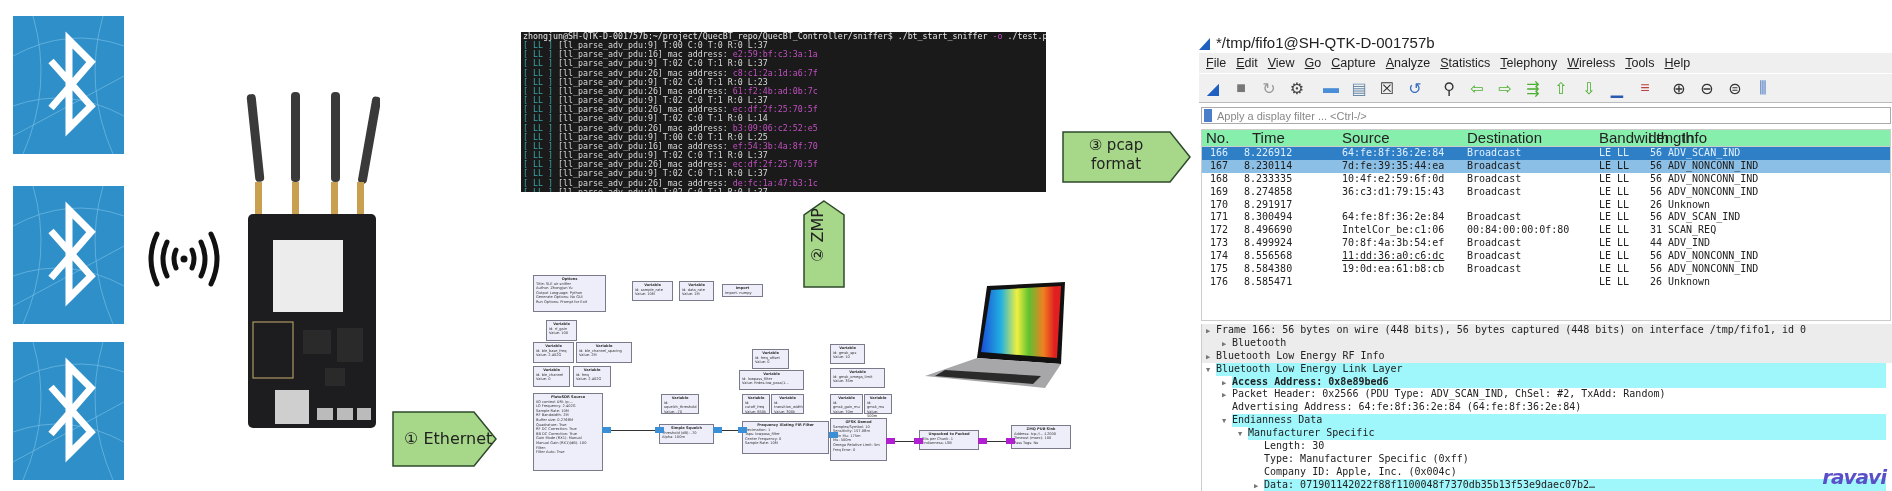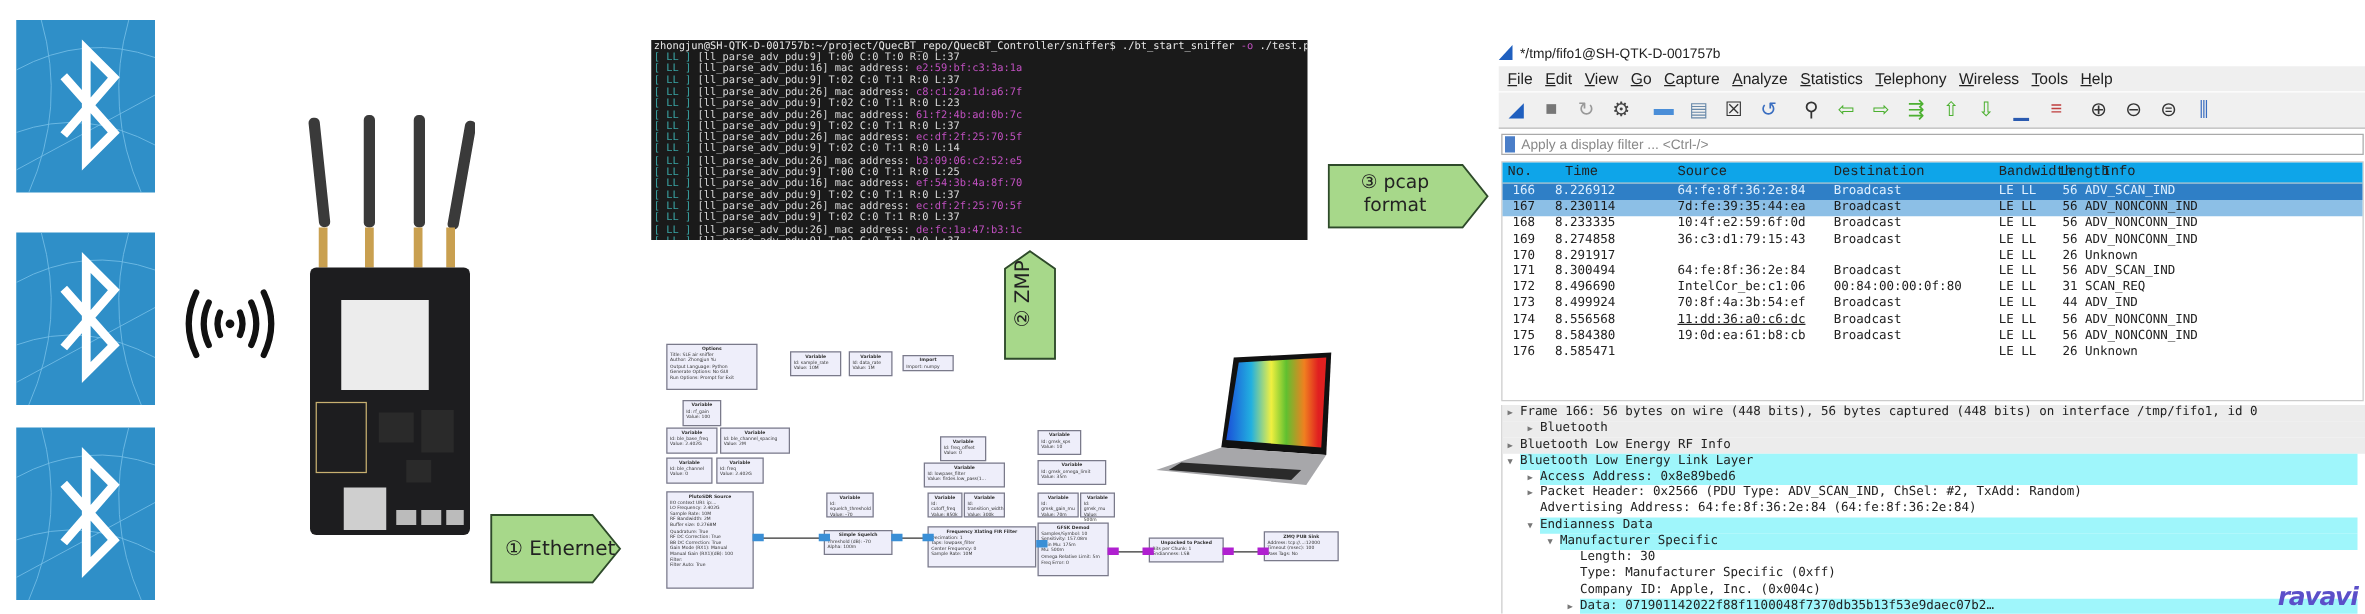--- a/index.html
+++ b/index.html
@@ -23,30 +23,30 @@
   .term .opt{color:#c050c0;}
   
   .fg-block{position:absolute;background:#eeeefa;border:1px solid #7a7a8a;font-family:"DejaVu Sans",sans-serif;font-size:3.6px;line-height:4.6px;color:#333;padding:1px 2px;box-sizing:border-box;}
   .fg-block .t{font-weight:bold;text-align:center;}
   .port{position:absolute;width:9px;height:6px;}
   .wire{position:absolute;height:1px;background:#333;}
   
   .laptop{left:915px;top:272px;width:165px;height:122px;}
   
   .ws{left:1199px;top:34px;width:693px;height:457px;font-family:"Liberation Sans",sans-serif;color:#222;}
-  .ws-title{position:absolute;left:0;top:0;height:18px;font-size:11px;line-height:18px;}
+  .ws-title{position:absolute;left:0;top:0;height:18px;font-size:15px;line-height:18px;}
   .ws-title .shark{display:inline-block;width:0;height:0;border-left:11px solid transparent;border-bottom:12px solid #1f5fbf;margin-right:6px;vertical-align:-2px;}
   .ws-menubar{position:absolute;left:0;top:19px;width:693px;height:20px;background:#efefef;font-size:12.5px;line-height:20px;}
   .ws-menubar span{margin-left:7px;margin-right:3px;}
   .ws-toolbar{position:absolute;left:0;top:40px;width:693px;height:28px;background:#f0f0f0;border-bottom:1px solid #bbb;}
   .tb-icon{position:absolute;top:4px;width:20px;height:20px;display:flex;align-items:center;justify-content:center;font-size:16px;}
   .ws-filter{position:absolute;left:2px;top:73px;width:690px;height:17px;border:1px solid #aaa;background:#fff;font-size:11px;line-height:17px;color:#888;box-sizing:border-box;}
   .ws-filter .bm{display:inline-block;width:8px;height:13px;background:#4a7ec8;margin:1px 5px 0 2px;vertical-align:top;}
   .ws-list{position:absolute;left:2px;top:95px;width:690px;height:192px;background:#fff;border:1px solid #ccc;box-sizing:border-box;font-family:"DejaVu Sans Mono",monospace;font-size:10px;}
-  .ws-list .hdr{position:relative;height:16px;background:#0ea5e9;border-bottom:1px solid #ccc;font-family:Liberation Mono, monospace;font-size:11px;line-height:16px;}
+  .ws-list .hdr{position:relative;height:16px;background:#86efac;border-bottom:1px solid #ccc;font-family:Liberation Sans, sans-serif;font-size:15px;line-height:16px;}
   .ws-list .hdr span{position:absolute;top:0;}
   .ws-list .row{position:relative;height:12.9px;line-height:12.9px;}
   .ws-list .row span{position:absolute;top:0;white-space:pre;}
   .row.sel1{background:#2f7fc6;color:#dff0ff;}
   .row.sel2{background:#8cbfe6;color:#1a1a1a;}
   .ws-detail{position:absolute;left:2px;top:290px;width:690px;height:167px;background:#fff;border-left:1px solid #ccc;font-family:"DejaVu Sans Mono",monospace;font-size:10px;}
   .ws-detail .d{position:relative;height:12.9px;line-height:12.9px;white-space:pre;}
   .ws-detail .d.gray{background:#ececec;}
   .ws-detail .hl{background:#9ff6fb;}
   .ws-detail .tri{display:inline-block;width:10px;color:#777;font-size:7px;}
@@ -478,21 +478,21 @@
           <span style="left: 448px;">26</span>
           <span style="left: 466px;">Unknown</span>
         </div>
       </div>
   </div>
   <div class="ws-detail" id="ws-detail">
       <div class="d gray" style="padding-left: 4px;"><span class="tri">▶</span><span>Frame 166: 56 bytes on wire (448 bits), 56 bytes captured (448 bits) on interface /tmp/fifo1, id 0</span></div>
       <div class="d gray" style="padding-left: 20px;"><span class="tri">▶</span><span>Bluetooth</span></div>
       <div class="d gray" style="padding-left: 4px;"><span class="tri">▶</span><span>Bluetooth Low Energy RF Info</span></div>
       <div class="d" style="padding-left: 4px;"><span class="tri">▼</span><span class="hl" style="display: inline-block; width: 670px;">Bluetooth Low Energy Link Layer</span></div>
-      <div class="d" style="padding-left: 20px;"><span class="tri">▶</span><span class="hl" style="display: inline-block; width: 654px;">Access Address: 0x8e89bed6</span></div>
+      <div class="d" style="padding-left: 20px;"><span class="tri">▶</span><span class="hl" style="display: inline-block; width: 654px; font-weight: bold;">Access Address: 0x8e89bed6</span></div>
       <div class="d" style="padding-left: 20px;"><span class="tri">▶</span><span>Packet Header: 0x2566 (PDU Type: ADV_SCAN_IND, ChSel: #2, TxAdd: Random)</span></div>
       <div class="d" style="padding-left: 20px;"><span class="tri"> </span><span>Advertising Address: 64:fe:8f:36:2e:84 (64:fe:8f:36:2e:84)</span></div>
       <div class="d" style="padding-left: 20px;"><span class="tri">▼</span><span class="hl" style="display: inline-block; width: 654px;">Endianness Data</span></div>
       <div class="d" style="padding-left: 36px;"><span class="tri">▼</span><span class="hl" style="display: inline-block; width: 638px;">Manufacturer Specific</span></div>
       <div class="d" style="padding-left: 52px;"><span class="tri"> </span><span>Length: 30</span></div>
       <div class="d" style="padding-left: 52px;"><span class="tri"> </span><span>Type: Manufacturer Specific (0xff)</span></div>
       <div class="d" style="padding-left: 52px;"><span class="tri"> </span><span>Company ID: Apple, Inc. (0x004c)</span></div>
       <div class="d" style="padding-left: 52px;"><span class="tri">▶</span><span class="hl" style="display: inline-block; width: 622px;">Data: 071901142022f88f1100048f7370db35b13f53e9daec07b2…</span></div>
     </div>
 </div>

